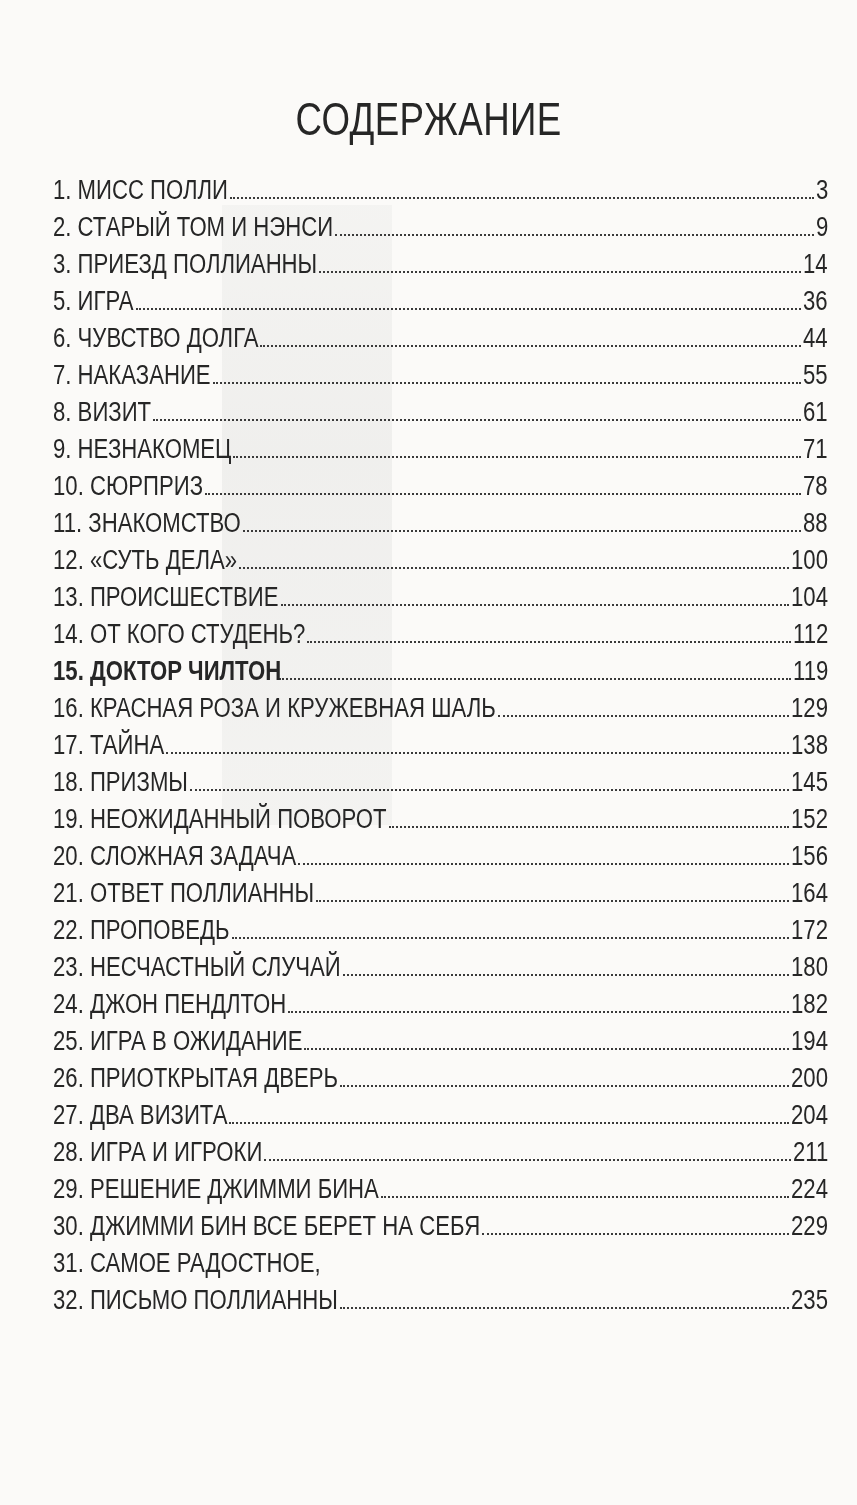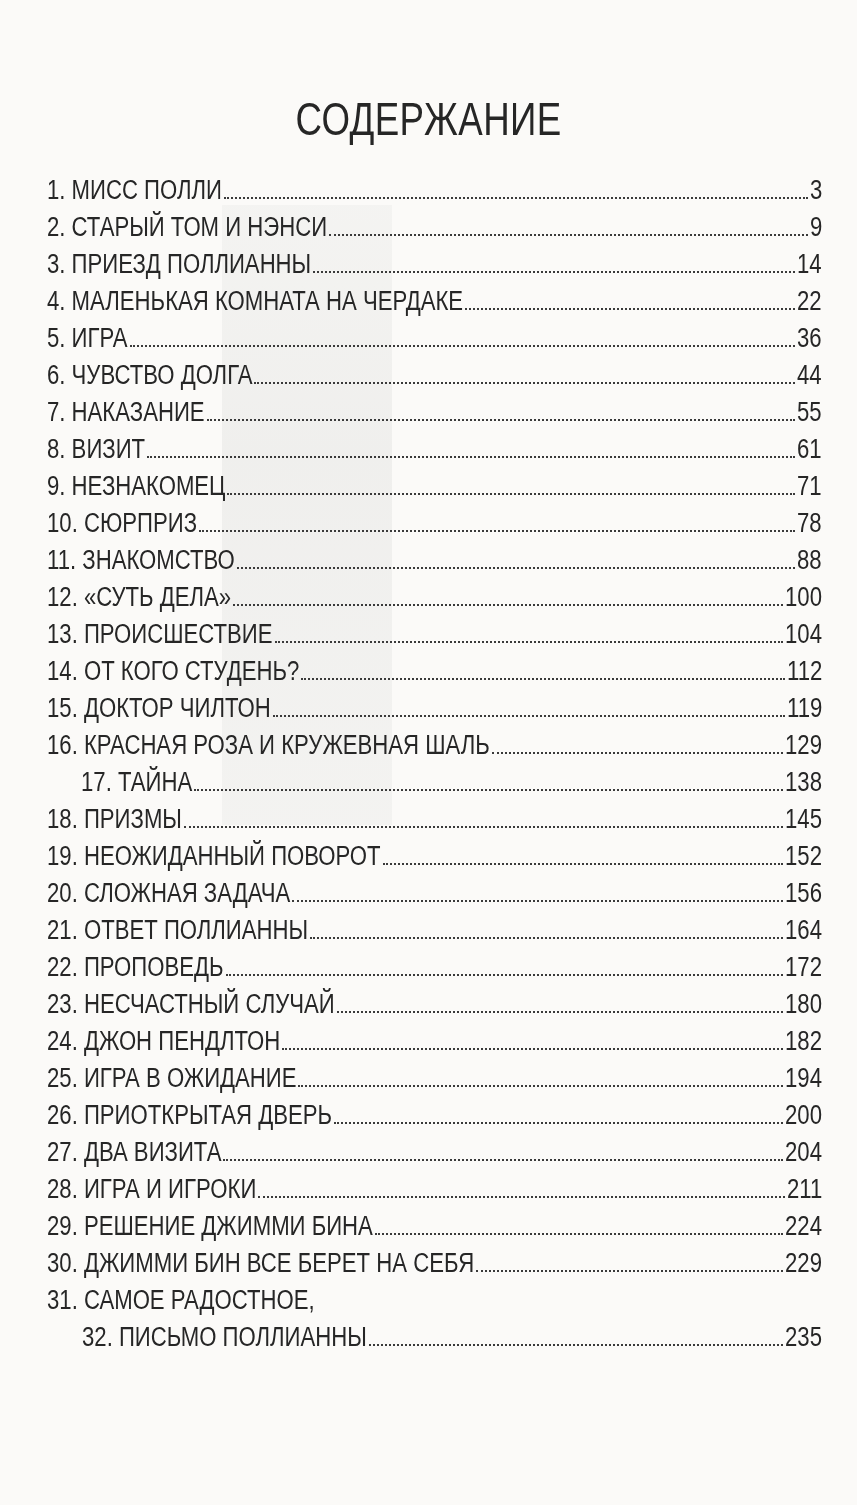--- a/index.html
+++ b/index.html
@@ -15,21 +15,21 @@
     position: absolute; left: 222px; top: 205px; width: 170px; height: 620px;
     background: linear-gradient(180deg, #eeeeec 0%, #e6e6e4 40%, #ededeb 100%);
     opacity: 0.55;
   }
   .title {
     position: absolute; left: 0; width: 857px; top: 60px; text-align: center;
     font-family: "Liberation Sans Narrow", "Liberation Sans", sans-serif;
     font-size: 47px; letter-spacing: 0.5px; font-weight: 400;
     transform: scaleX(0.78); transform-origin: center;
   }
-  .toc { position: absolute; left: 47px; top: 169px; width: 775px; }
+  .toc { position: absolute; left: 53px; top: 169px; width: 775px; }
   .entry {
     display: flex; align-items: flex-end; height: 37px;
     font-family: "Liberation Sans", sans-serif; font-size: 27px;
   }
   .entry .label { white-space: nowrap; transform-origin: left bottom; }
   .entry .dots {
     flex: 1; border-bottom: 2px dotted #3a3a3a; margin: 0 2px 7px 2px; min-width: 10px;
   }
   .entry .page-num { white-space: nowrap; }
   .entry.two-line { height: auto; flex-direction: column; align-items: stretch; }
@@ -55,25 +55,20 @@
         <span class="label" style="width: 280.068px;"><span class="narrow">2. СТАРЫЙ ТОМ И НЭНСИ</span></span>
         <span class="dots"></span>
         <span class="page-num narrow" style="width: 12.3256px;">9</span>
       </div>
     <div class="entry">
         <span class="label" style="width: 264.219px;"><span class="narrow">3. ПРИЕЗД ПОЛЛИАННЫ</span></span>
         <span class="dots"></span>
         <span class="page-num narrow" style="width: 24.6384px;">14</span>
       </div>
     <div class="entry">
-        <span class="label" style="width: 416.124px;"><span class="narrow">4. МАЛЕНЬКАЯ КОМНАТА НА ЧЕРДАКЕ</span></span>
-        <span class="dots"></span>
-        <span class="page-num narrow" style="width: 24.6384px;">22</span>
-      </div>
-    <div class="entry">
         <span class="label" style="width: 80.5778px;"><span class="narrow">5. ИГРА</span></span>
         <span class="dots"></span>
         <span class="page-num narrow" style="width: 24.6384px;">36</span>
       </div>
     <div class="entry">
         <span class="label" style="width: 205.423px;"><span class="narrow">6. ЧУВСТВО ДОЛГА</span></span>
         <span class="dots"></span>
         <span class="page-num narrow" style="width: 24.6384px;">44</span>
       </div>
     <div class="entry">
@@ -110,31 +105,31 @@
         <span class="label" style="width: 225.538px;"><span class="narrow">13. ПРОИСШЕСТВИЕ</span></span>
         <span class="dots"></span>
         <span class="page-num narrow" style="width: 36.9512px;">104</span>
       </div>
     <div class="entry">
         <span class="label" style="width: 252.265px;"><span class="narrow">14. ОТ КОГО СТУДЕНЬ?</span></span>
         <span class="dots"></span>
         <span class="page-num narrow" style="width: 35.2985px;">112</span>
       </div>
     <div class="entry">
-        <span class="label" style="width: 223.655px;"><span class="narrow">15. ДОКТОР ЧИЛТОН</span></span>
+        <span class="label" style="width: 223.655px; font-weight: bold;"><span class="narrow">15. ДОКТОР ЧИЛТОН</span></span>
         <span class="dots"></span>
         <span class="page-num narrow" style="width: 35.2985px;">119</span>
       </div>
     <div class="entry">
         <span class="label" style="width: 442.864px;"><span class="narrow">16. КРАСНАЯ РОЗА И КРУЖЕВНАЯ ШАЛЬ</span></span>
         <span class="dots"></span>
         <span class="page-num narrow" style="width: 36.9512px;">129</span>
       </div>
     <div class="entry">
-        <span class="label" style="width: 111.161px; margin-left: 34px;"><span class="narrow">17. ТАЙНА</span></span>
+        <span class="label" style="width: 111.161px;"><span class="narrow">17. ТАЙНА</span></span>
         <span class="dots"></span>
         <span class="page-num narrow" style="width: 36.9512px;">138</span>
       </div>
     <div class="entry">
         <span class="label" style="width: 134.941px;"><span class="narrow">18. ПРИЗМЫ</span></span>
         <span class="dots"></span>
         <span class="page-num narrow" style="width: 36.9512px;">145</span>
       </div>
     <div class="entry">
         <span class="label" style="width: 333.599px;"><span class="narrow">19. НЕОЖИДАННЫЙ ПОВОРОТ</span></span>
@@ -195,18 +190,18 @@
         <span class="label" style="width: 427.194px; margin-top: 32px;"><span class="narrow">30. ДЖИММИ БИН ВСЕ БЕРЕТ НА СЕБЯ</span></span>
         <span class="dots"></span>
         <span class="page-num narrow" style="width: 36.9512px;">229</span>
       </div>
     <div class="entry two-line">
       <div class="first">
           <span class="label" style="width: 267.692px; margin-top: 26px;"><span class="narrow">31. САМОЕ РАДОСТНОЕ,</span></span>
         </div>
     </div>
     <div class="entry">
-        <span class="label" style="width: 284.809px; margin-left: 35px;"><span class="narrow">32. ПИСЬМО ПОЛЛИАННЫ</span></span>
+        <span class="label" style="width: 284.809px;"><span class="narrow">32. ПИСЬМО ПОЛЛИАННЫ</span></span>
         <span class="dots"></span>
         <span class="page-num narrow" style="width: 36.9512px;">235</span>
       </div>
   </div>
 </div>
 
 </body></html>

